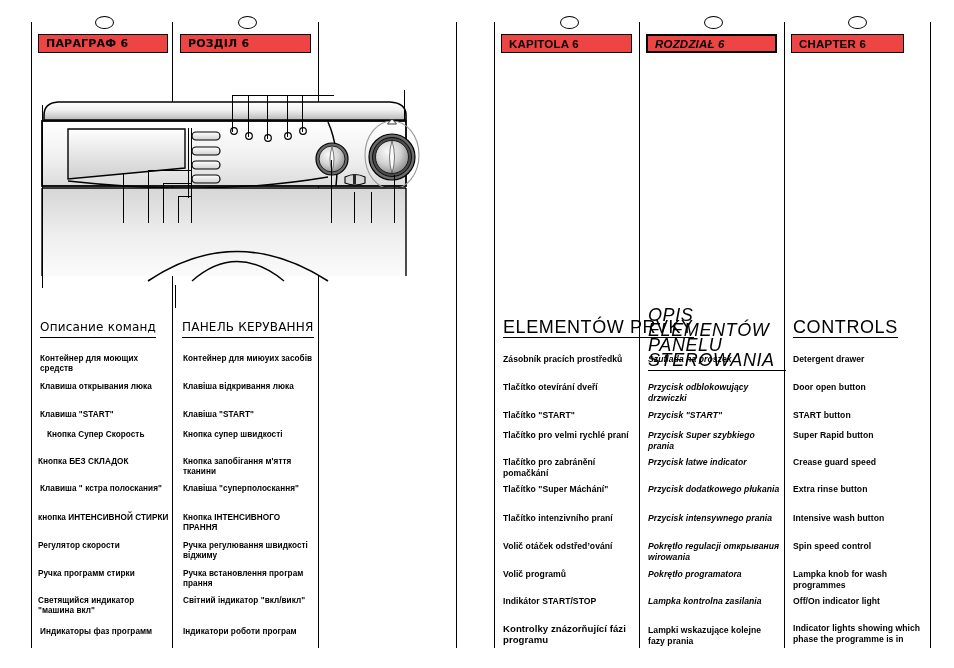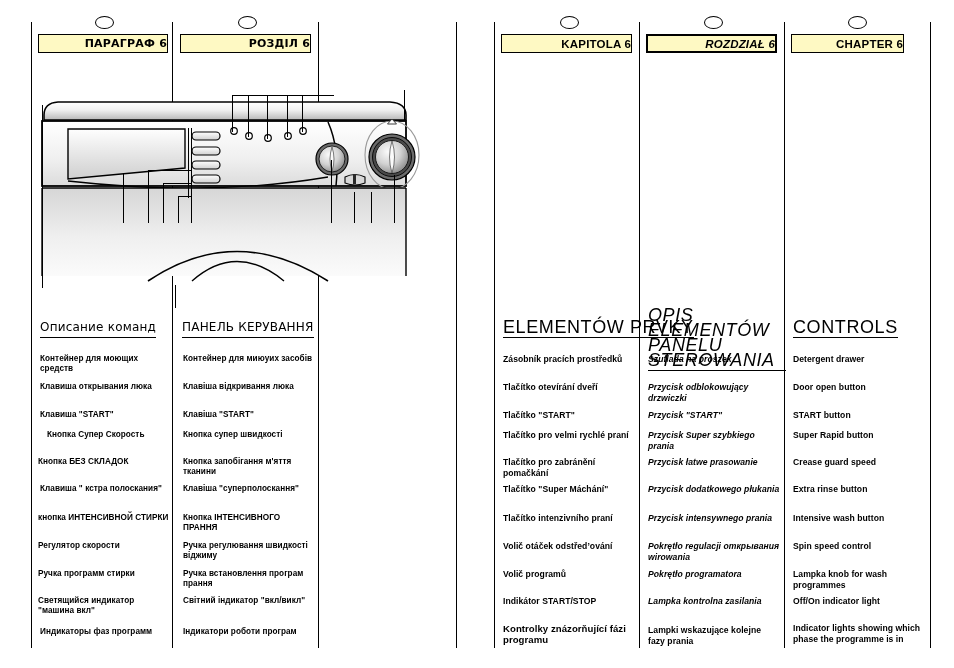--- a/index.html
+++ b/index.html
@@ -27,29 +27,28 @@
   .vrule {
     position: absolute;
     width: 1px;
     background: #000;
   }
 
   
   .chapter-box {
     position: absolute;
     border: 1.6px solid #000;
-    background: #fef9c3;
+    background: #ef4444;
     box-sizing: border-box;
     display: flex;
     align-items: center;
     padding-left: 7px;
     font-size: 11.5px;
     font-weight: bold;
     letter-spacing: 0.2px;
-    justify-content: flex-end;
   }
   .chapter-box.italic { font-style: italic; border-width: 2.2px; }
   .chapter-box.cyr { font-family: "DejaVu Sans", sans-serif; font-size: 11px; }
 
   .bullet-circle {
     position: absolute;
     width: 17px;
     height: 11px;
     border: 1.3px solid #000;
     border-radius: 50%;
@@ -292,21 +291,21 @@
   <div class="item" style="left:503px; top:513px; width:134px;"><span>Tlačítko intenzivního praní</span></div>
   <div class="item" style="left:503px; top:541px; width:134px;"><span>Volič otáček odstřed’ování</span></div>
   <div class="item" style="left:503px; top:569px; width:132px;"><span>Volič programů</span></div>
   <div class="item" style="left:503px; top:596px; width:132px;"><span>Indikátor START/STOP</span></div>
   <div class="item big" style="left:503px; top:623px; width:134px;"><span>Kontrolky znázorňující fázi programu</span></div>
 
   <div class="item italic" style="left:648px; top:354px; width:132px;"><span>Szuflada na proszek</span></div>
   <div class="item italic" style="left:648px; top:382px; width:132px;"><span>Przycisk odblokowujący drzwiczki</span></div>
   <div class="item italic" style="left:648px; top:410px; width:132px;"><span>Przycisk "START"</span></div>
   <div class="item italic" style="left:648px; top:430px; width:132px;"><span>Przycisk Super szybkiego prania</span></div>
-  <div class="item italic" style="left:648px; top:457px; width:134px;"><span>Przycisk łatwe prasowanie</span></div>
+  <div class="item italic" style="left:648px; top:457px; width:134px;"><span>Przycisk łatwe indicator</span></div>
   <div class="item italic" style="left:648px; top:484px; width:132px;"><span>Przycisk dodatkowego płukania</span></div>
   <div class="item italic" style="left:648px; top:513px; width:134px;"><span>Przycisk intensywnego prania</span></div>
   <div class="item italic" style="left:648px; top:541px; width:132px;"><span>Pokrętło regulacji открывания wirowania</span></div>
   <div class="item italic" style="left:648px; top:569px; width:132px;"><span>Pokrętło programatora</span></div>
   <div class="item italic" style="left:648px; top:596px; width:132px;"><span>Lampka kontrolna zasilania</span></div>
   <div class="item" style="left:648px; top:625px; width:132px;"><span>Lampki wskazujące kolejne fazy prania</span></div>
 
   <div class="item" style="left:793px; top:354px; width:134px;"><span>Detergent drawer</span></div>
   <div class="item" style="left:793px; top:382px; width:134px;"><span>Door open button</span></div>
   <div class="item" style="left:793px; top:410px; width:134px;"><span>START button</span></div>

